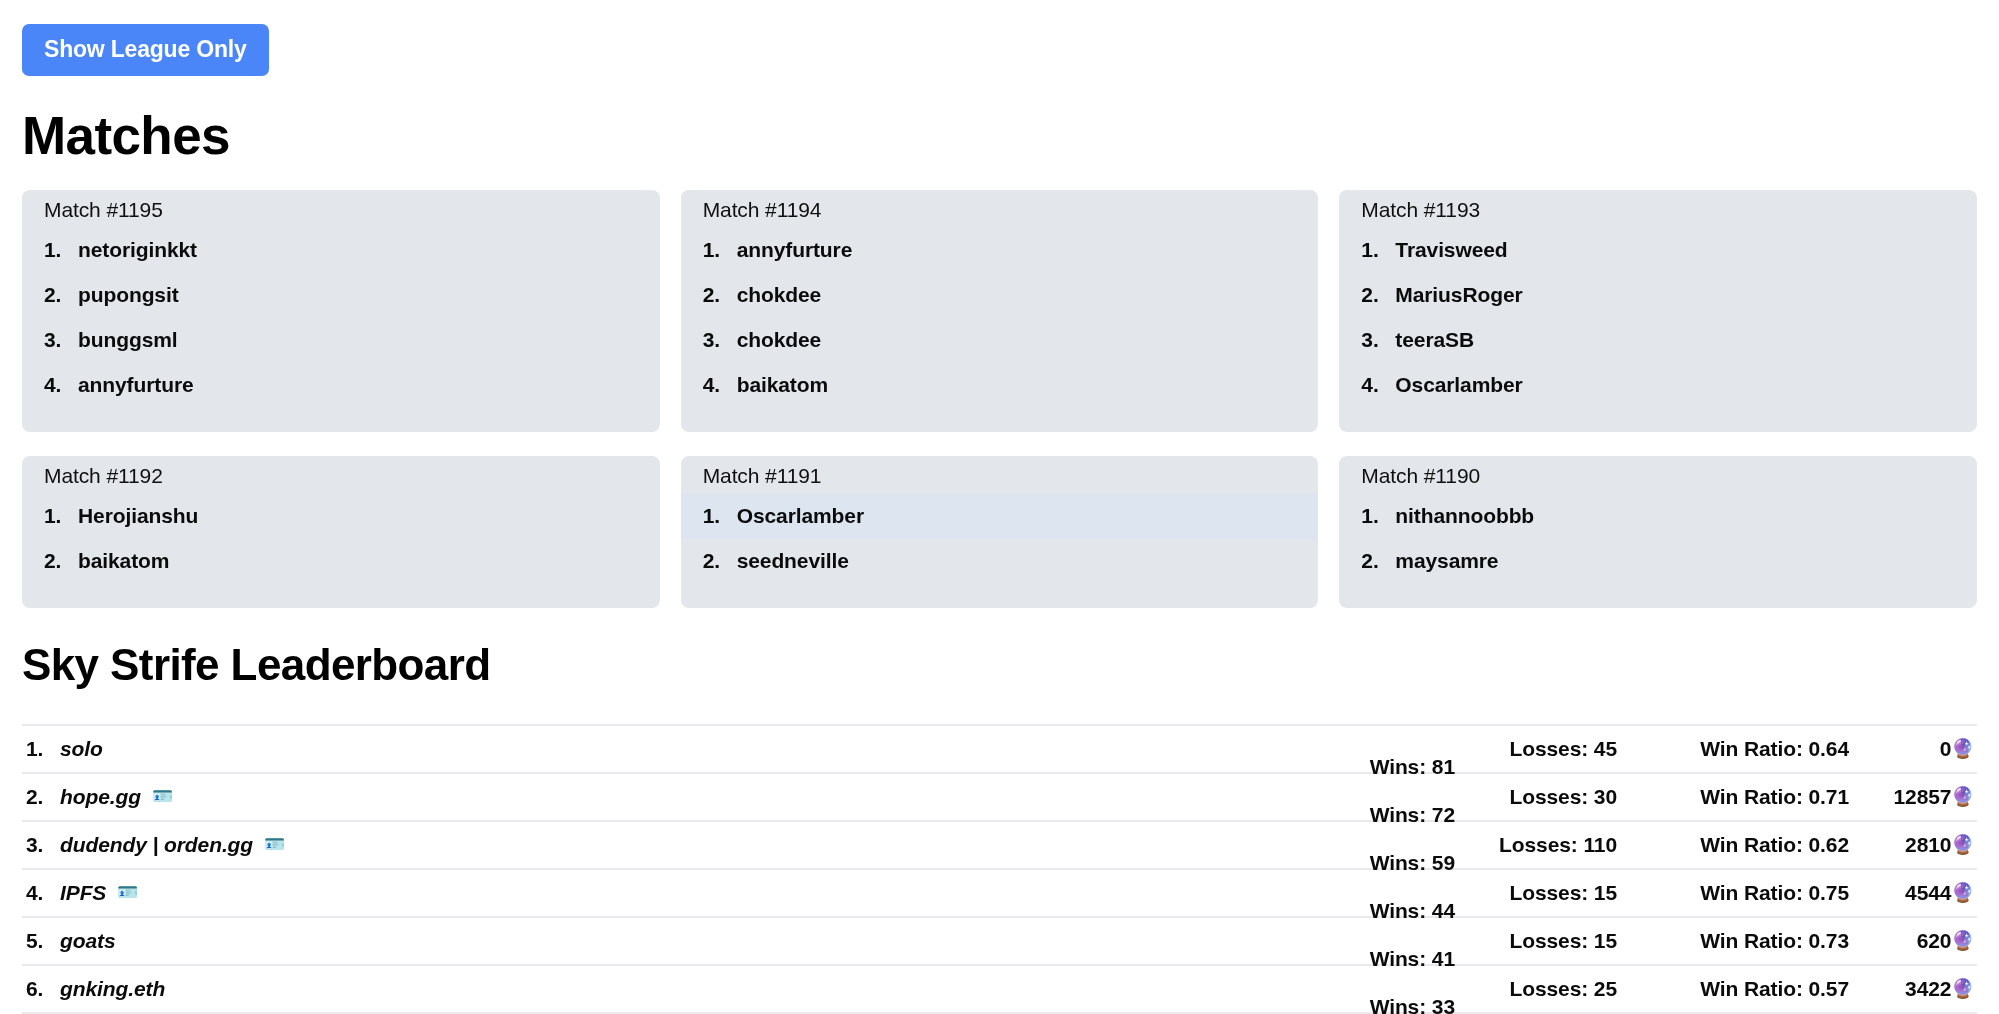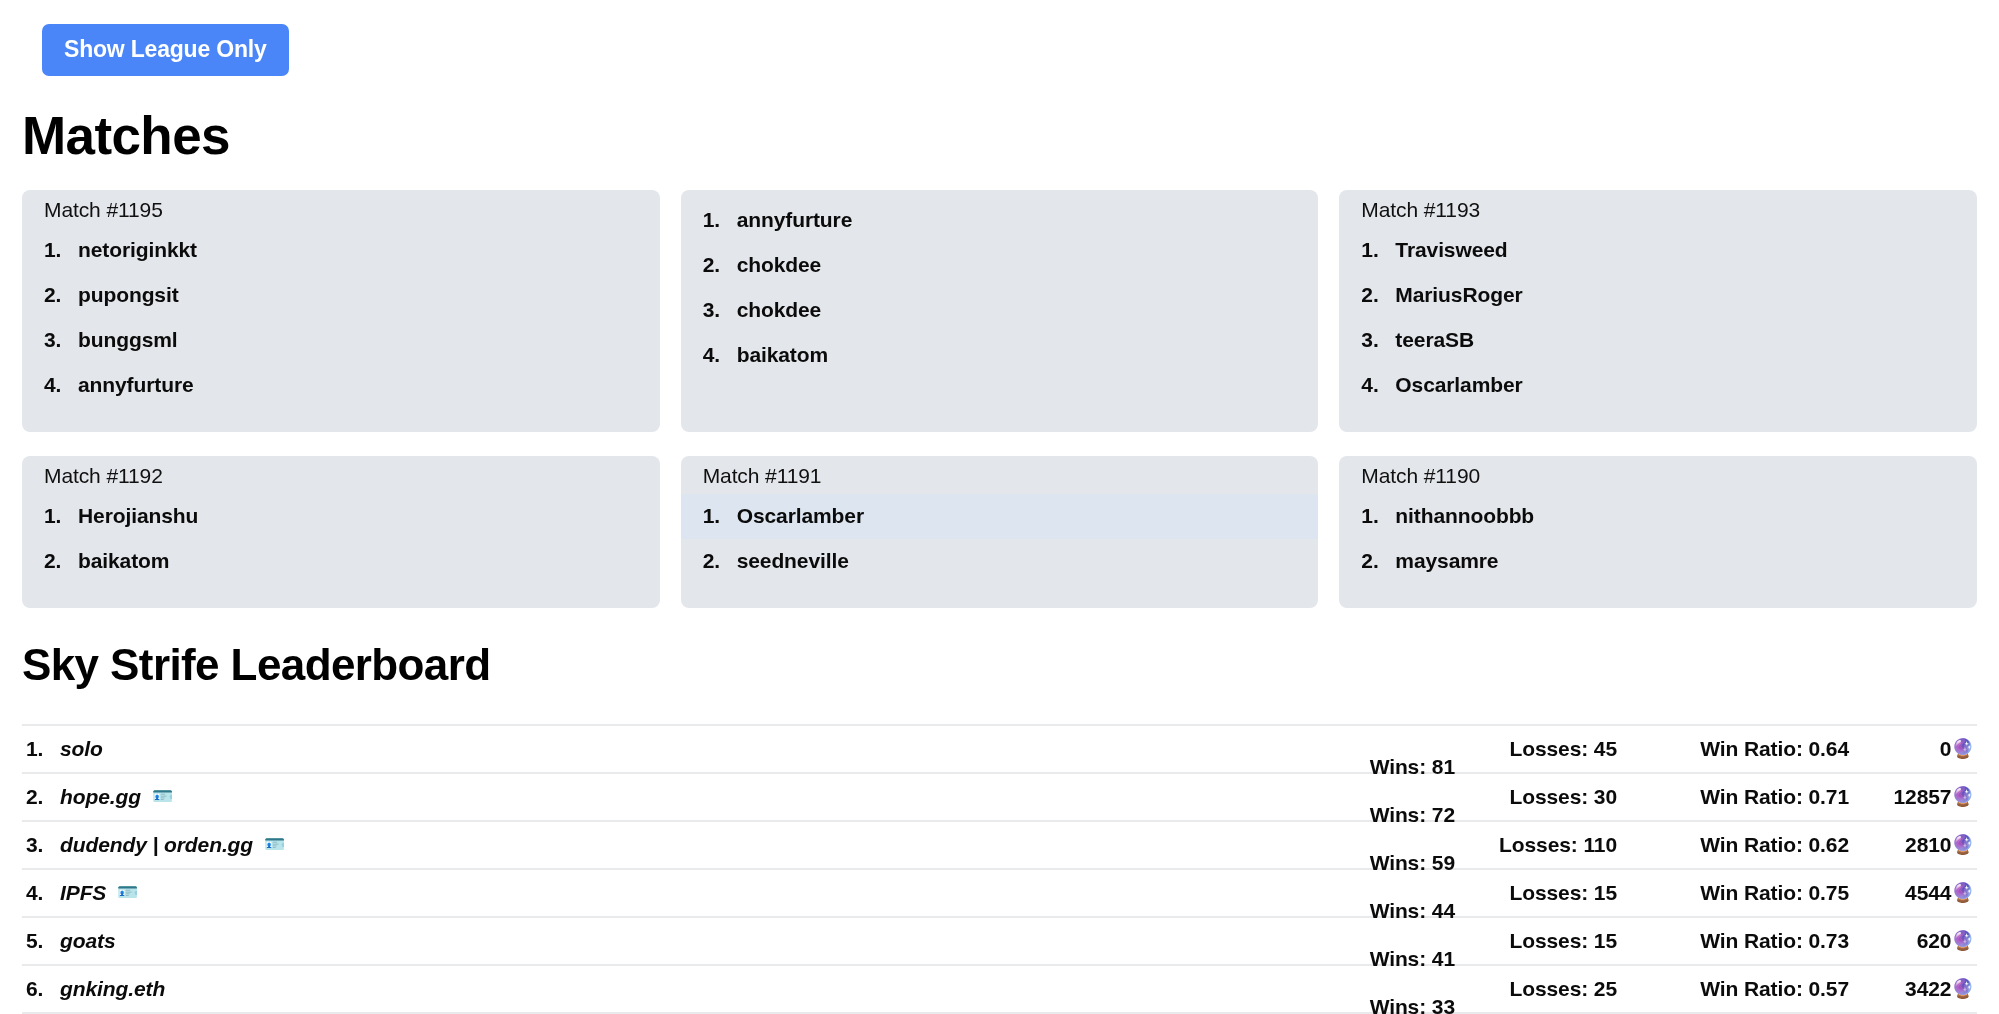--- a/index.html
+++ b/index.html
@@ -20,21 +20,20 @@
   .page {
     width: 1999px;
     min-height: 1014px;
     padding: 0 22px;
   }
 
   
   .toolbar {
     padding-top: 24px;
     padding-bottom: 10px;
-    margin-left: 20px;
   }
   .league-btn {
     display: inline-block;
     background: #4a86f7;
     color: #ffffff;
     border: none;
     border-radius: 7px;
     padding: 14px 22px 15px 22px;
     font-family: "Liberation Sans", "DejaVu Sans", sans-serif;
     font-size: 23px;
@@ -184,20 +183,21 @@
             <span class="player-rank">3.</span>
             <span class="player-name">bunggsml</span>
           </li>
           <li class="player-row">
             <span class="player-rank">4.</span>
             <span class="player-name">annyfurture</span>
           </li>
         </ul>
       </div>
       <div class="match-card">
+        <div class="match-head">Match #1194</div>
         <ul class="player-list">
           <li class="player-row">
             <span class="player-rank">1.</span>
             <span class="player-name">annyfurture</span>
           </li>
           <li class="player-row">
             <span class="player-rank">2.</span>
             <span class="player-name">chokdee</span>
           </li>
           <li class="player-row">

